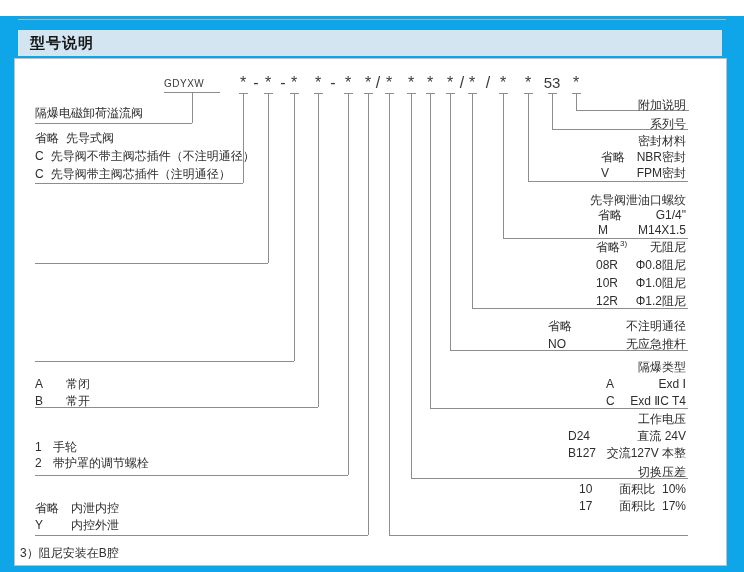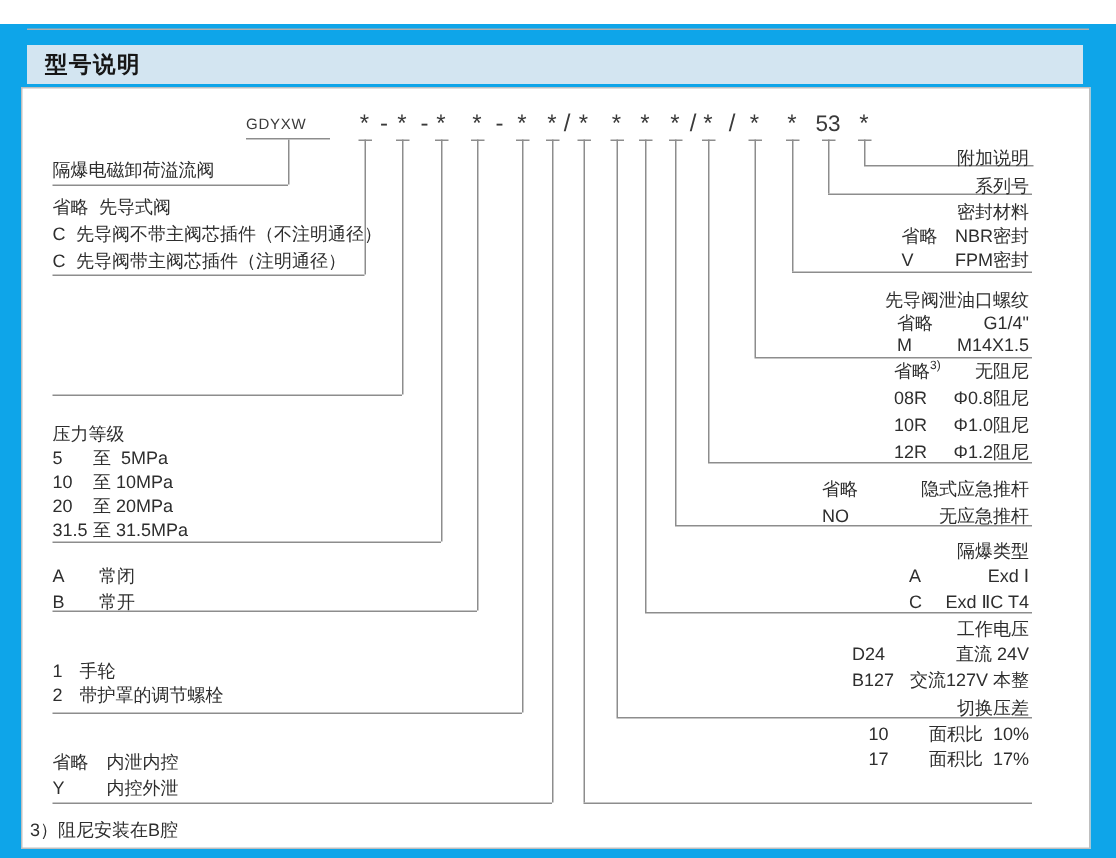--- a/index.html
+++ b/index.html
@@ -101,27 +101,20 @@
     <span>隔爆电磁卸荷溢流阀</span>
   </div>
 
   <div class="lsec" style="top:113px;line-height:18px">
     <div class="lrow"><span class="code" style="margin-right:7px">省略</span><span class="desc">先导式阀</span></div>
     <div class="lrow"><span class="code" style="margin-right:7px">C</span><span class="desc">先导阀不带主阀芯插件（不注明通径）</span></div>
     <div class="lrow"><span class="code" style="margin-right:7px">C</span><span class="desc">先导阀带主阀芯插件（注明通径）</span></div>
   </div>
 
 
-  <div class="lsec" style="top:265px;line-height:16px">
-    <div>压力等级</div>
-    <div class="lrow"><span class="code" style="width:27px">5</span><span class="desc">至  5MPa</span></div>
-    <div class="lrow"><span class="code" style="width:27px">10</span><span class="desc">至 10MPa</span></div>
-    <div class="lrow"><span class="code" style="width:27px">20</span><span class="desc">至 20MPa</span></div>
-    <div class="lrow"><span class="code" style="width:27px">31.5</span><span class="desc">至 31.5MPa</span></div>
-  </div>
 
   <div class="lsec" style="top:360px;line-height:17px">
     <div class="lrow"><span class="code" style="width:31px">A</span><span class="desc">常闭</span></div>
     <div class="lrow"><span class="code" style="width:31px">B</span><span class="desc">常开</span></div>
   </div>
 
   <div class="lsec" style="top:423px;line-height:16px">
     <div class="lrow"><span class="code" style="width:18px">1</span><span class="desc">手轮</span></div>
     <div class="lrow"><span class="code" style="width:18px">2</span><span class="desc">带护罩的调节螺栓</span></div>
   </div>
@@ -182,21 +175,21 @@
       </div>
     <div class="rrow" style="width:90px">
         <span class="code">12R</span>
         <span class="desc">Φ1.2阻尼</span>
       </div>
   </div>
 
   <div class="rsec" style="top:301px;line-height:18px">
     <div class="rrow" style="width:138px">
         <span class="code">省略</span>
-        <span class="desc">隐式应急推杆</span>
+        <span class="desc">不注明通径</span>
       </div>
     <div class="rrow" style="width:138px">
         <span class="code">NO</span>
         <span class="desc">无应急推杆</span>
       </div>
   </div>
 
   <div class="rsec" style="top:343px;line-height:17px">
     <div class="rtitle">隔爆类型</div>
     <div class="rrow" style="width:80px">

